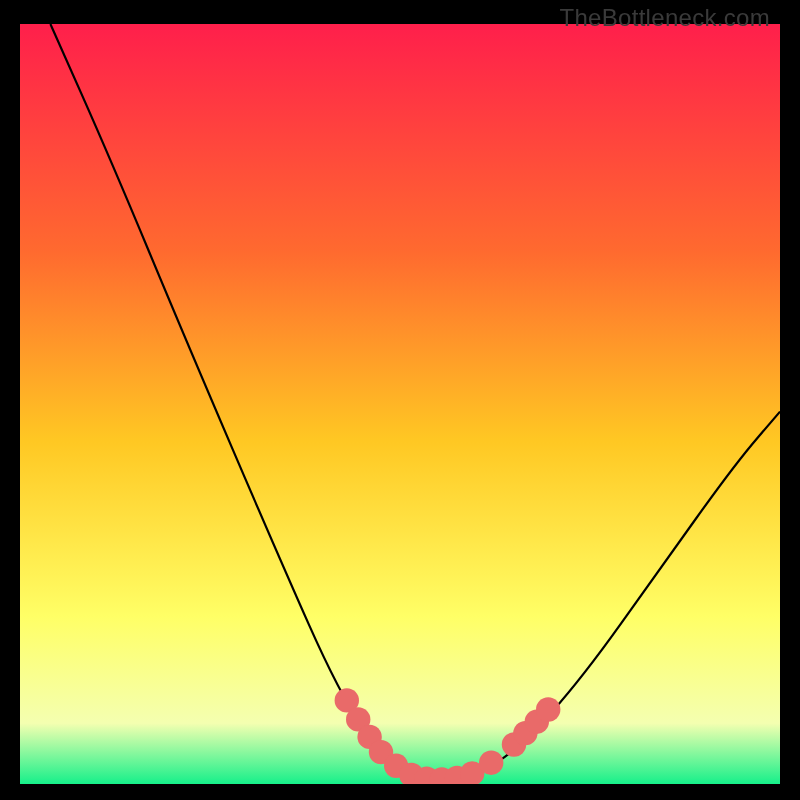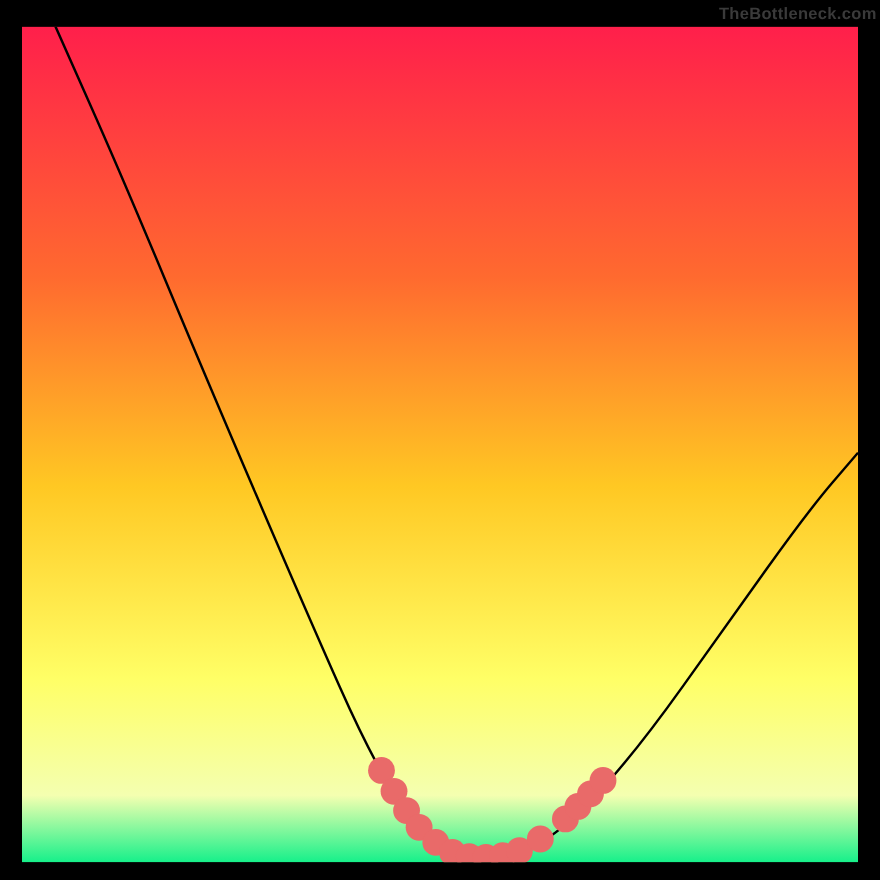--- a/index.html
+++ b/index.html
@@ -13,24 +13,24 @@
   }
   .frame {
     position: relative;
     width: 800px;
     height: 800px;
     background: #000;
   }
   .watermark {
     position: absolute;
     top: 4px;
-    right: 3px;
+    right: 30px;
     color: #3a3a3a;
-    font-size: 15px;
-    font-weight: bold;
+    font-size: 24px;
+    font-weight: normal;
     letter-spacing: 0.3px;
     z-index: 10;
   }
   .plot-area {
     position: absolute;
     left: 20px;
     top: 24px;
     width: 760px;
     height: 760px;
     overflow: hidden;

